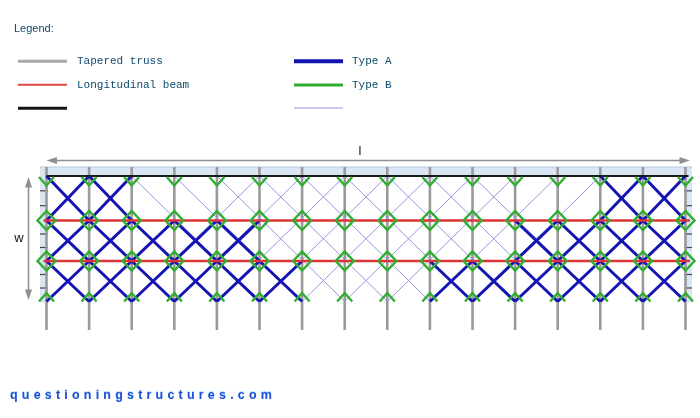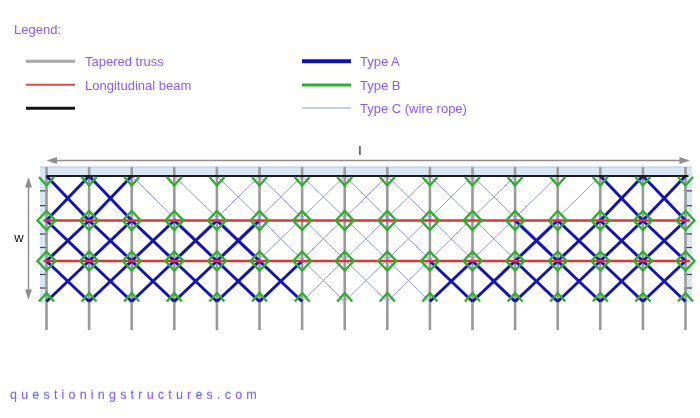--- a/index.html
+++ b/index.html
@@ -1,33 +1,33 @@
 <!DOCTYPE html>
 <html><head>
 <meta charset="utf-8">
 <style>
   html,body{margin:0;padding:0;}
   body{
     width:700px;height:418px;position:relative;background:#ffffff;
     font-family:"Liberation Sans",sans-serif;overflow:hidden;
   }
-  .legend{position:absolute;left:14px;top:22px;width:620px;height:100px;font-size:13px;color:#8b5cf6;}
+  .legend{position:absolute;left:14px;top:22px;width:620px;height:100px;font-size:11px;color:#0c4a6e;}
   .legend-title{position:absolute;left:0;top:0;}
-  .lrow{position:absolute;left:12px;width:100%;height:16px;}
+  .lrow{position:absolute;left:4px;width:100%;height:16px;font-family:Liberation Mono, monospace;}
   .swatch{position:absolute;top:50%;transform:translateY(-50%);width:49px;background:#000;}
   .s1{left:0;}
   .s2{left:276px;}
   .llabel{position:absolute;top:50%;transform:translateY(-50%);white-space:nowrap;}
   .t1{left:59px;}
   .t2{left:334px;}
   #diagram-svg{position:absolute;left:0;top:0;}
   .dim-label{font-size:13px;fill:#111;}
   .watermark{
     position:absolute;left:10px;top:388px;font-size:12.5px;letter-spacing:4.2px;
-    color:#8b5cf6;text-shadow:0 -1px 0 rgba(150,215,255,0.75);
+    color:#1d4ed8;text-shadow:0 -1px 0 rgba(150,215,255,0.75);font-weight:bold;
   }
 </style>
 </head>
 <body>
 
 <div class="legend">
   <div class="legend-title">Legend:</div>
 
   <div class="lrow" style="top:31px">
     <span class="swatch s1" style="background: rgb(168, 168, 168); height: 2.5px;"></span>
@@ -39,21 +39,20 @@
   <div class="lrow" style="top:54.5px">
     <span class="swatch s1" style="background: rgb(221, 74, 74); height: 2.5px;"></span>
     <span class="llabel t1">Longitudinal beam</span>
     <span class="swatch s2" style="background: rgb(47, 174, 47); height: 3px;"></span>
     <span class="llabel t2">Type B</span>
   </div>
 
   <div class="lrow" style="top:78px">
     <span class="swatch s1" style="background: rgb(20, 20, 20); height: 2.5px;"></span>
     <span class="swatch s2" style="background: rgb(147, 151, 220); height: 1px;"></span>
-    <span class="llabel t2">Type C (wire rope)</span>
   </div>
 </div>
 
 <svg id="diagram-svg" width="700" height="418" viewBox="0 0 700 418" xmlns="http://www.w3.org/2000/svg">
   <g id="layers">
       <rect x="40" y="167" width="652" height="9" fill="#d9e7f5"></rect>
       <rect x="40" y="176" width="6.5" height="126.5" fill="#d9e7f5"></rect>
       <rect x="685.5" y="176" width="6.5" height="126.5" fill="#d9e7f5"></rect>
       <line x1="40" y1="167" x2="692" y2="167" stroke="#b7cadd" stroke-width="1"></line>
       <line x1="40" y1="190.83333333333334" x2="48" y2="190.83333333333334" stroke="#444444" stroke-width="1.2"></line>

